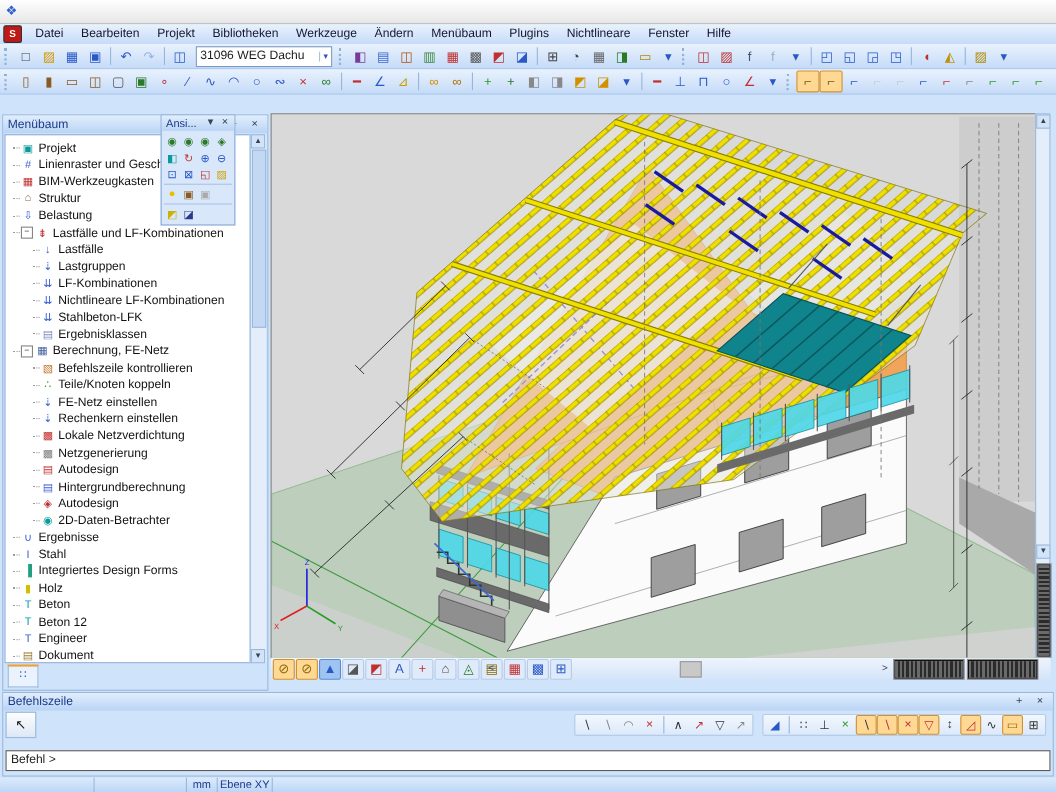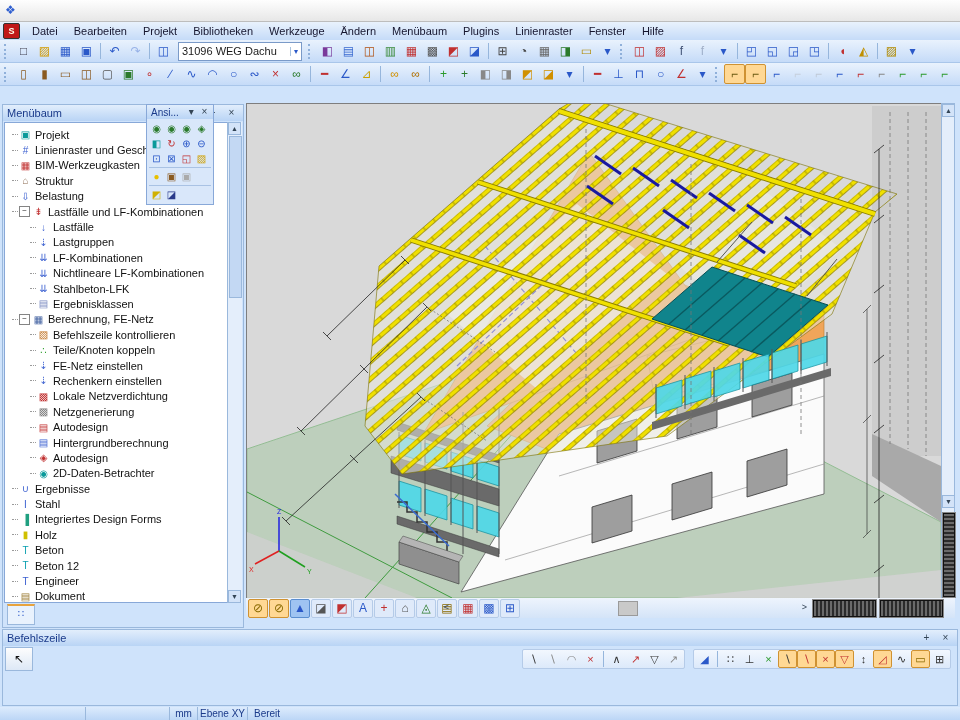--- a/index.html
+++ b/index.html
@@ -100,21 +100,21 @@
   <span class="logoico">S</span>
   <span class="iconrow">
       <span class="mi">Datei</span>
       <span class="mi">Bearbeiten</span>
       <span class="mi">Projekt</span>
       <span class="mi">Bibliotheken</span>
       <span class="mi">Werkzeuge</span>
       <span class="mi">Ändern</span>
       <span class="mi">Menübaum</span>
       <span class="mi">Plugins</span>
-      <span class="mi">Linienraster</span>
+      <span class="mi">Nichtlineare</span>
       <span class="mi">Fenster</span>
       <span class="mi">Hilfe</span>
     </span>
 </div>
 
 <div class="tb tb1">
   <span class="grip"></span>
   <span class="iconrow">
       <span class="tbi" style="color: rgb(68, 68, 85);">□</span>
       <span class="tbi" style="color: rgb(210, 154, 0);">▨</span>
@@ -655,21 +655,21 @@
           <span class="tbi hl" style="color: rgb(192, 48, 48);">×</span>
           <span class="tbi hl" style="color: rgb(192, 48, 48);">▽</span>
           <span class="tbi" style="color: rgb(51, 51, 51);">↕</span>
           <span class="tbi hl" style="color: rgb(192, 48, 48);">◿</span>
           <span class="tbi" style="color: rgb(51, 51, 51);">∿</span>
           <span class="tbi hl" style="color: rgb(138, 106, 0);">▭</span>
           <span class="tbi" style="color: rgb(51, 51, 51);">⊞</span>
         </span>
     </span>
   </div>
+  <div class="cmdinput">Befehl &gt;</div>
 </div>
 
 <div class="statusbar">
   <span class="scell" style="width:86px"></span>
   <span class="scell" style="width:84px"></span>
   <span class="scell" style="width:28px">mm</span>
   <span class="scell" style="width:50px">Ebene XY</span>
-  <span class="scell" style="flex:1;border-right:none;justify-content:flex-start;padding-left:6px">Bereit</span>
 </div>
 
 </body></html>

